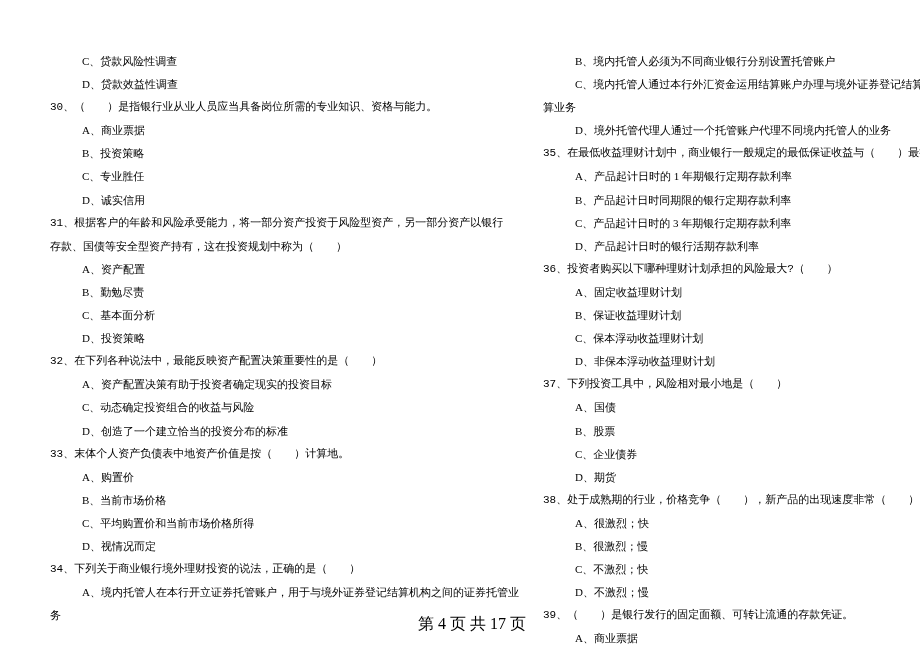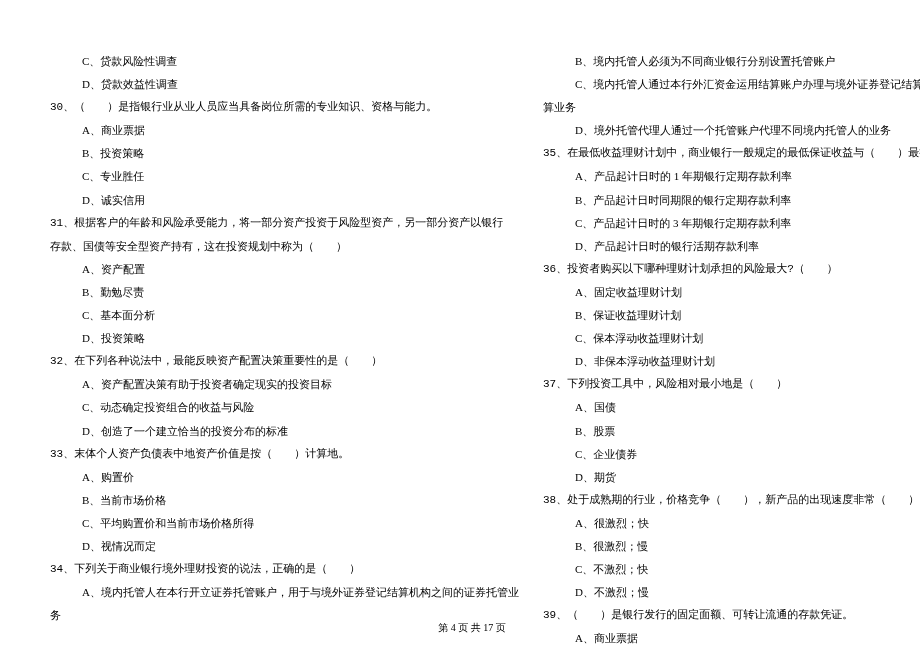--- a/index.html
+++ b/index.html
@@ -25,21 +25,21 @@
     .line { white-space: nowrap; }
     .option { padding-left: 32px; }
     .question { padding-left: 0; font-family: Liberation Mono, monospace; }
     .cont { padding-left: 0; }
     .footer {
       position: absolute;
       bottom: 15px;
       left: 6px;
       right: 0;
       text-align: center;
-      font-size: 10px;
+      font-size: 16px;
       margin-left: 18px;
     }
   </style>
 </head>
 <body>
 
 <div class="columns">
   <div class="col">
     <div class="line option">C、贷款风险性调查</div>
     <div class="line option">D、贷款效益性调查</div>

